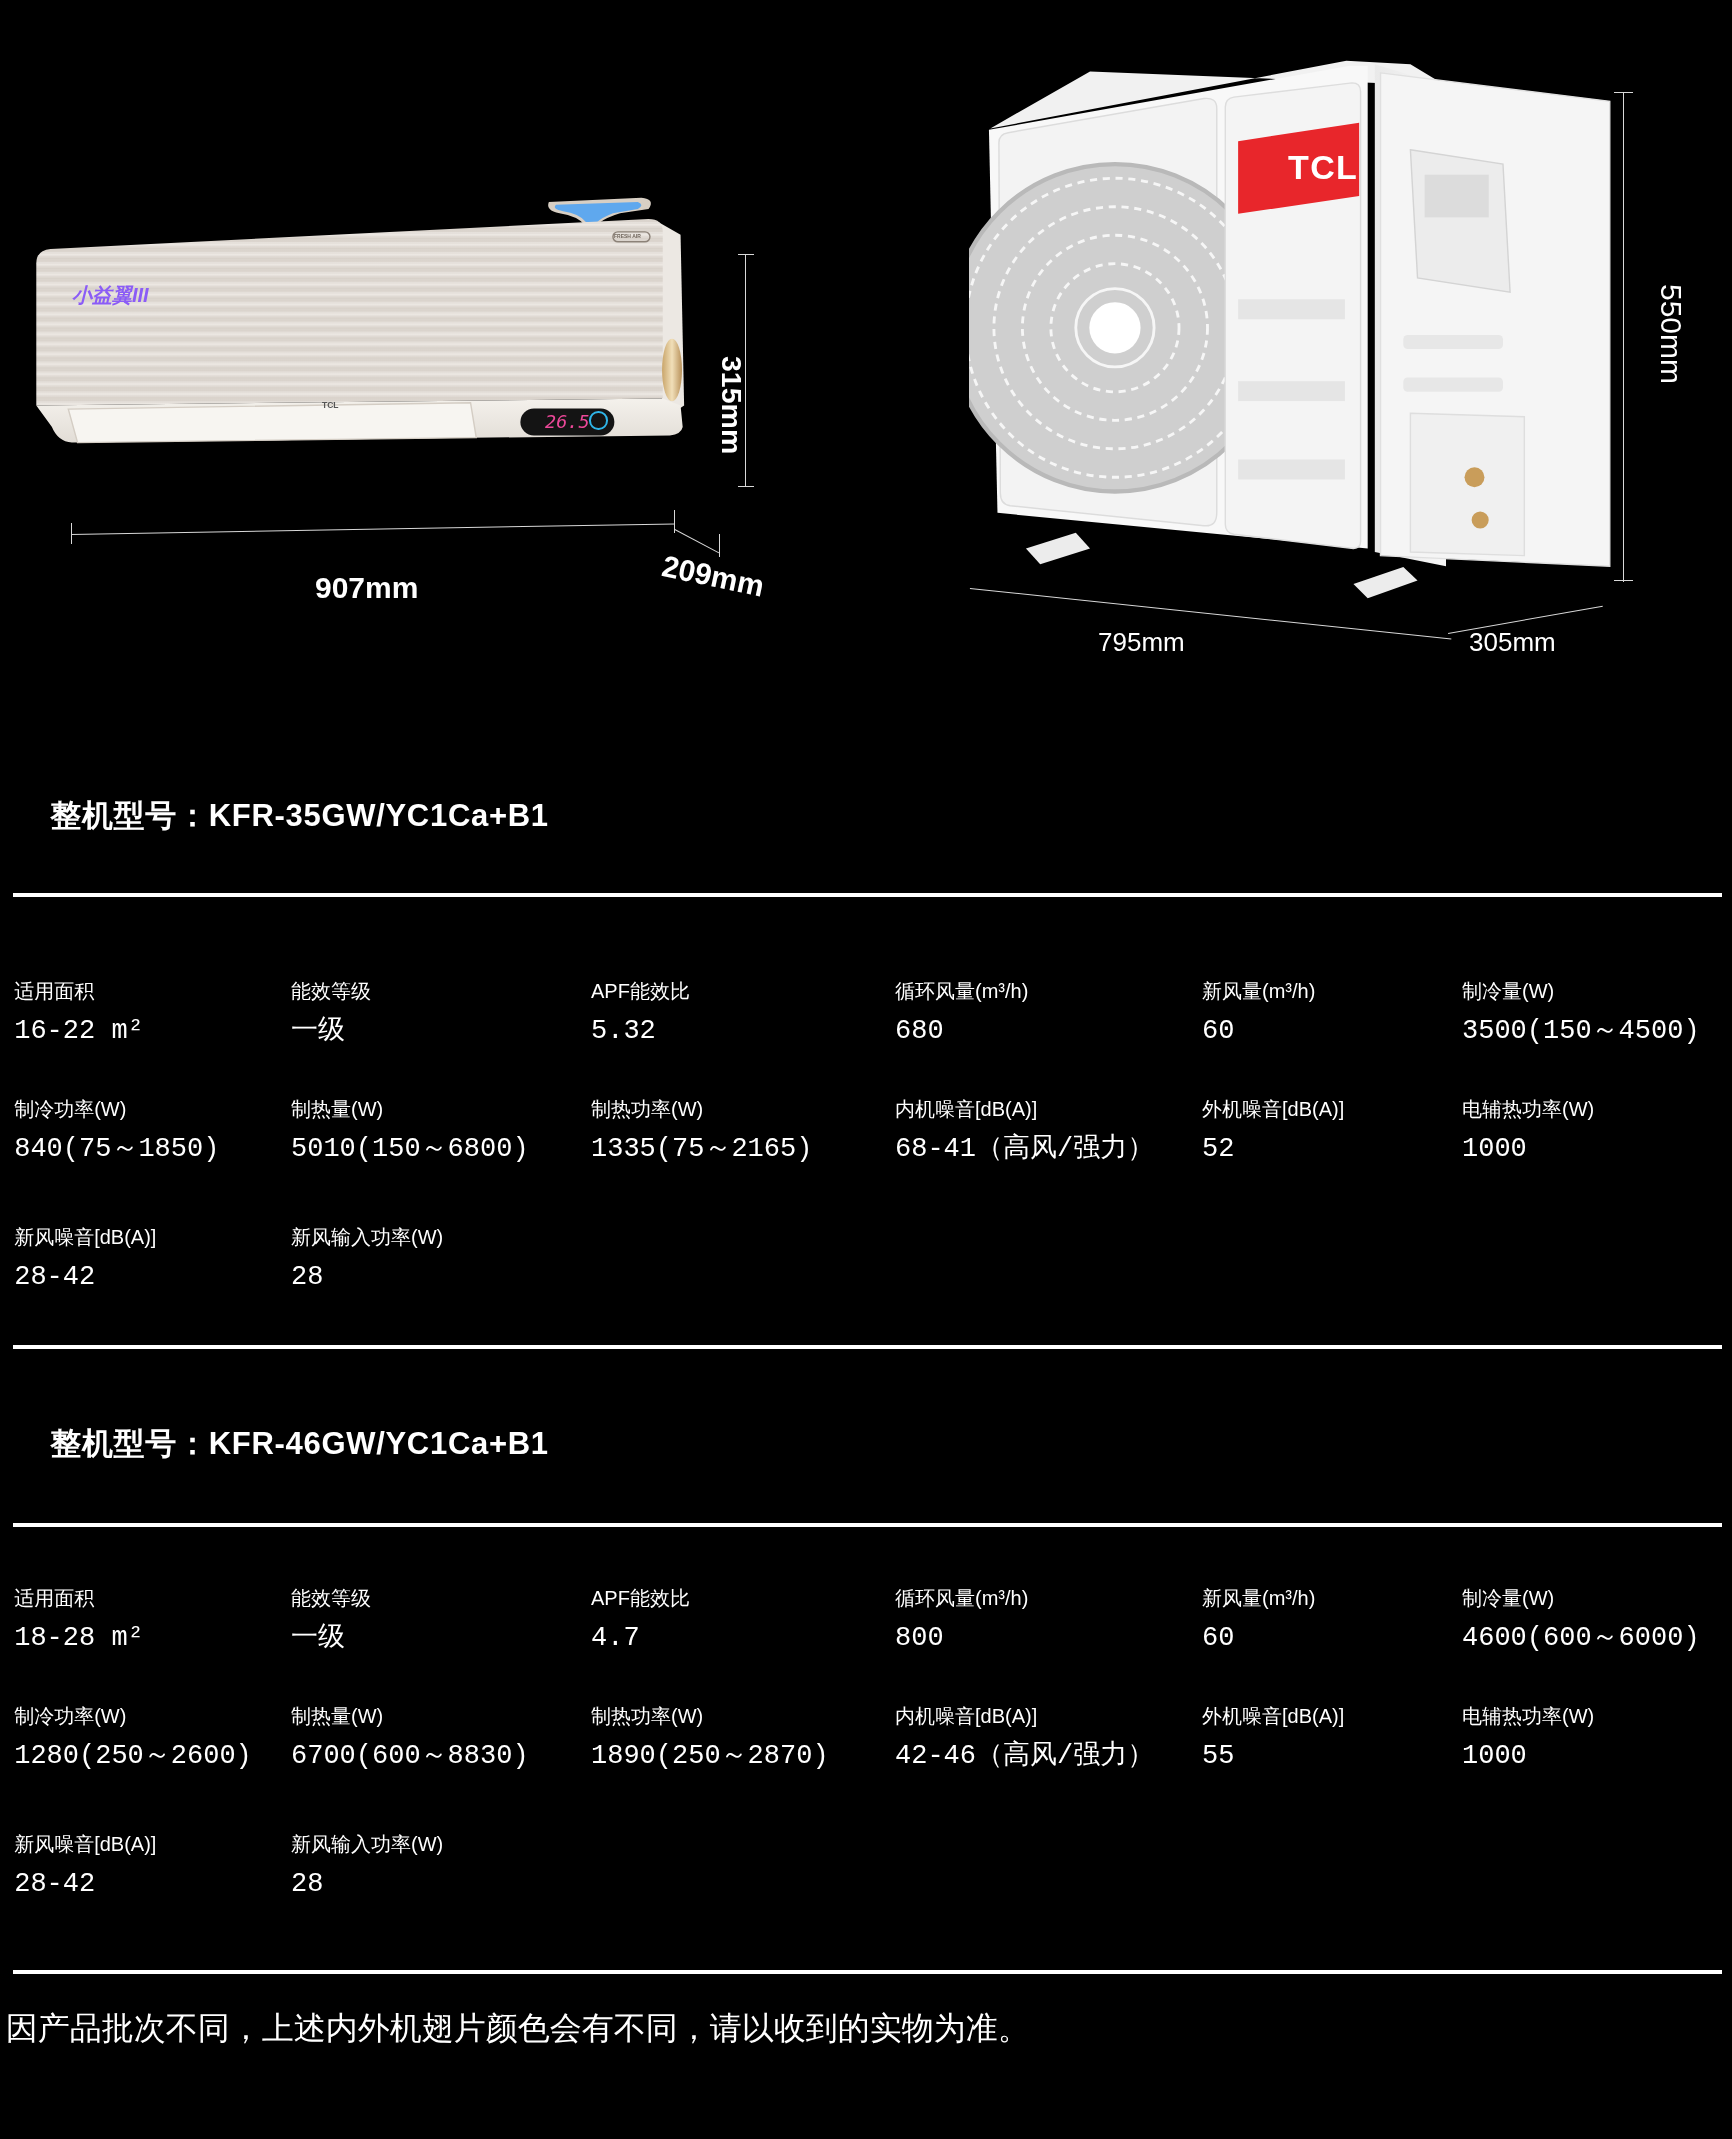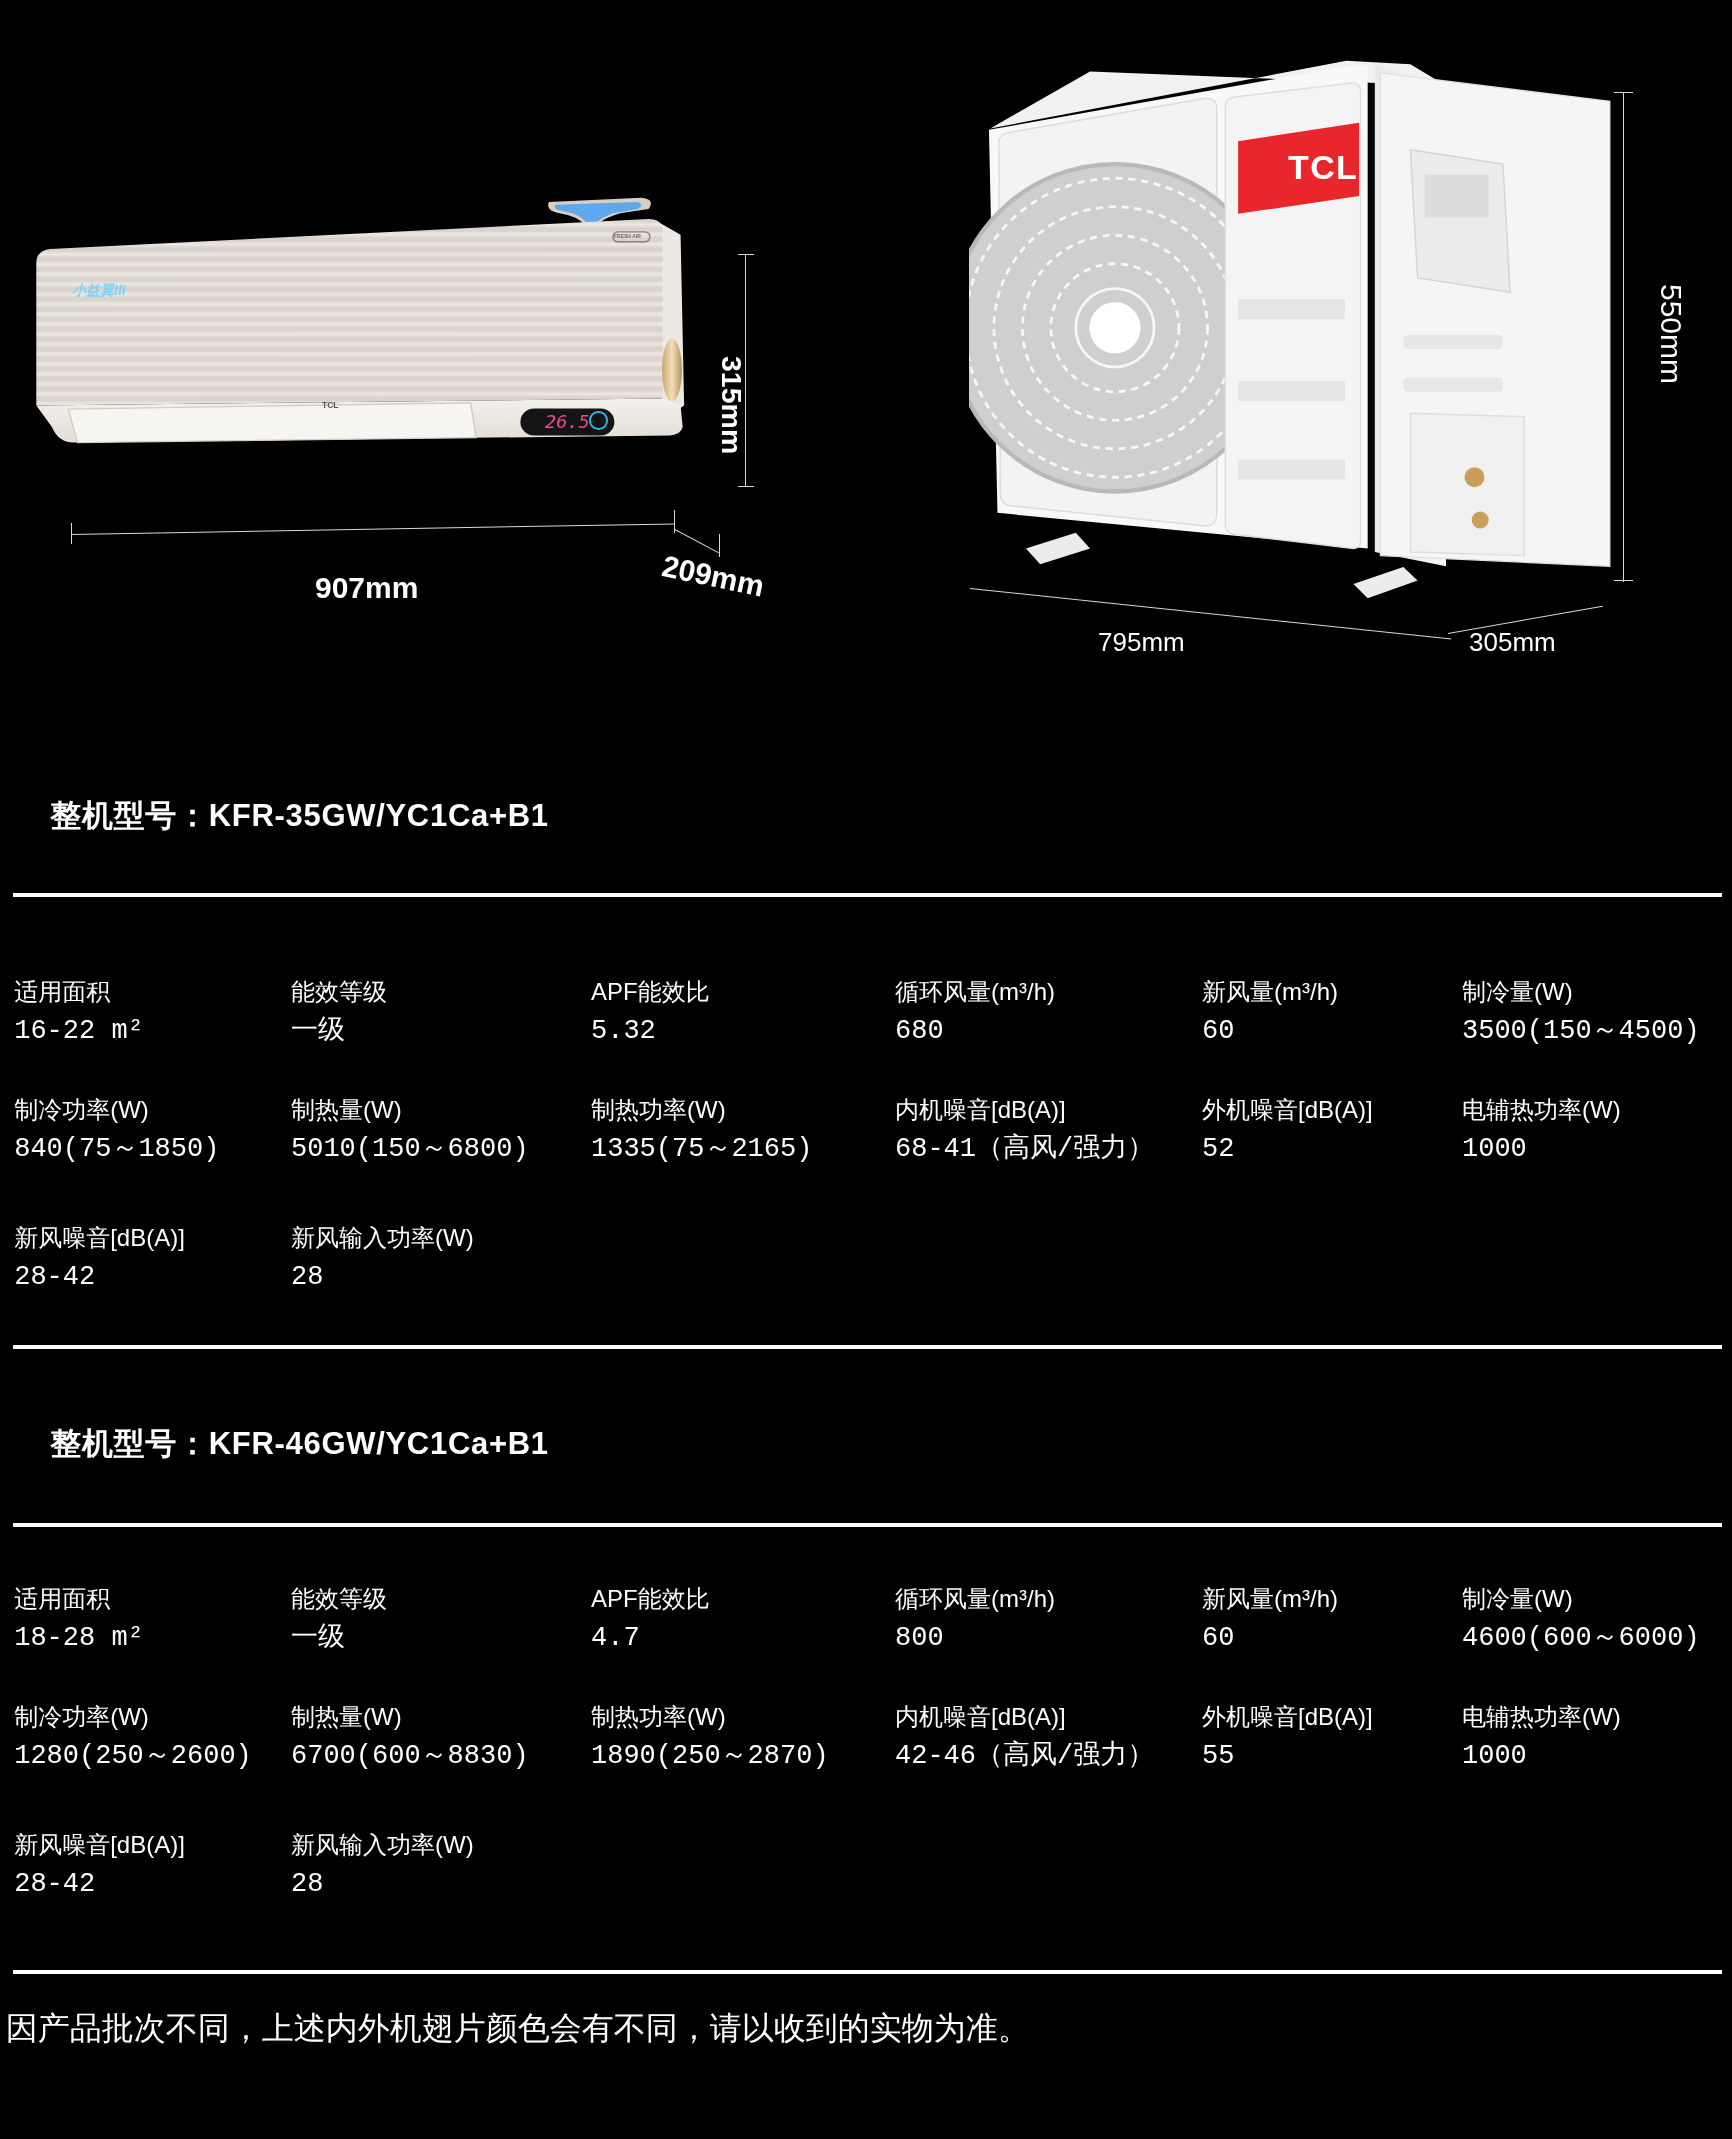--- a/index.html
+++ b/index.html
@@ -22,21 +22,21 @@
     .outdoor { position: absolute; left: 969px; top: 57px; width: 655px; height: 570px; }
     .outdoor svg { width: 100%; height: 100%; }
 
     
     .model-title {
       position: absolute; left: 14.2px; font-size: 31px; font-weight: bold;
       letter-spacing: 0.7px; white-space: nowrap; margin-left: 36px;
     }
     .divider { position: absolute; left: 13px; width: 1709px; height: 4.3px; background: #fff; }
     .spec-item { position: absolute; }
-    .spec-label { font-size: 24px; line-height: 31px; white-space: nowrap; }
+    .spec-label { font-size: 20px; line-height: 31px; white-space: nowrap; }
     .spec-value { font-size: 27px; line-height: 31px; margin-top: 8.5px; white-space: nowrap; font-family: Liberation Mono, monospace; }
     .footnote { position: absolute; left: 5.7px; top: 2007px; font-size: 32px; white-space: nowrap; }
   </style>
 </head>
 <body>
 
 <div class="hero">
 
   <div class="indoor">
     <svg viewBox="0 0 960 420" xmlns="http://www.w3.org/2000/svg">
@@ -71,21 +71,21 @@
       <rect x="810" y="56" width="52" height="14" rx="7" fill="none" stroke="#8c8278" stroke-width="2"></rect>
 
       <path d="M0 300 L880 290 L905 300 L908 330 Q906 340 890 342 L50 352 Q30 350 22 330 Z" fill="url(#lower)"></path>
 
       <path d="M45 305 L610 296 L618 345 L58 352 Z" fill="#f7f5f1" stroke="#d4cdc4" stroke-width="2"></path>
 
       <rect x="680" y="304" width="132" height="38" rx="19" fill="#141414"></rect>
 
       <ellipse cx="893" cy="250" rx="14" ry="44" fill="url(#knob)"></ellipse>
     </svg>
-    <span class="abs" style="left:36px;top:90px;font-size:14px;font-weight:bold;font-style:italic;color:#7dd3fc;">小益翼III</span>
+    <span class="abs" style="left:36px;top:90px;font-size:20px;font-weight:bold;font-style:italic;color:#8b5cf6;">小益翼III</span>
     <span class="abs" style="left:578px;top:41px;font-size:5px;font-weight:bold;color:#6f655b;">FRESH AIR</span>
     <span class="abs" style="left:286px;top:208px;font-size:8.5px;font-weight:bold;color:#555;">TCL</span>
     <span class="abs" style="left:509px;top:219px;font-size:18.5px;color:#ec4899;font-family:'DejaVu Sans Mono',monospace;font-style:italic;">26.5</span>
     <span class="abs" style="left:553px;top:219px;width:18.5px;height:18.5px;border-radius:50%;border:2.1px solid #2fb5e8;box-sizing:border-box;"></span>
   </div>
 
   <div class="dim-line" style="left:745px;top:255px;width:1.4px;height:232px;"></div>
   <div class="dim-line" style="left:738px;top:254px;width:15.7px;height:1.4px;"></div>
   <div class="dim-line" style="left:738px;top:486px;width:15.7px;height:1.4px;"></div>
   <div class="dim-label" style="left:748px;top:356px;transform:rotate(90deg);transform-origin:0 0;font-weight:bold;font-size:28.5px;">315mm</div>

